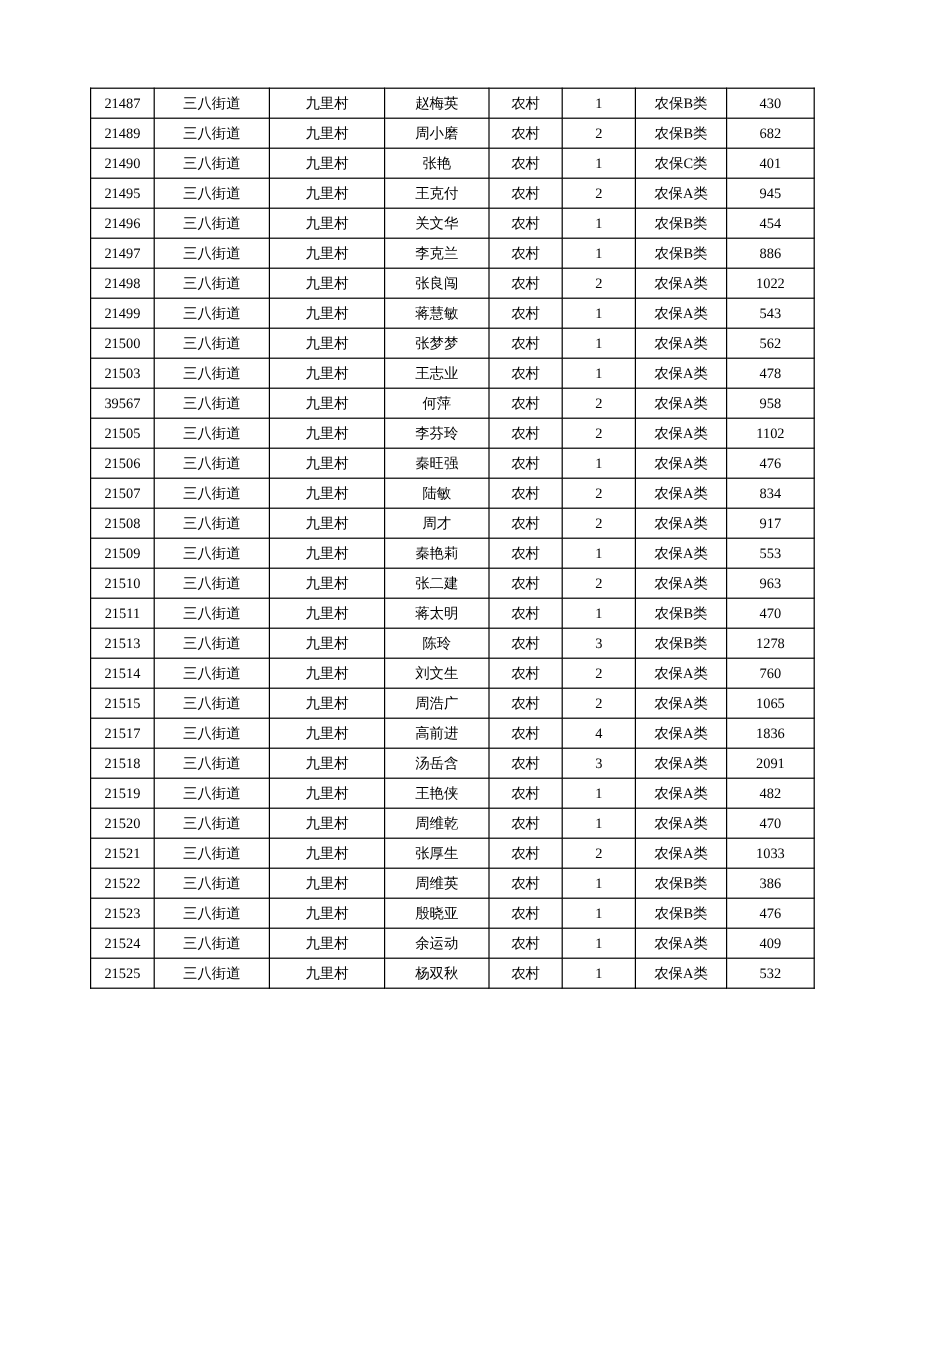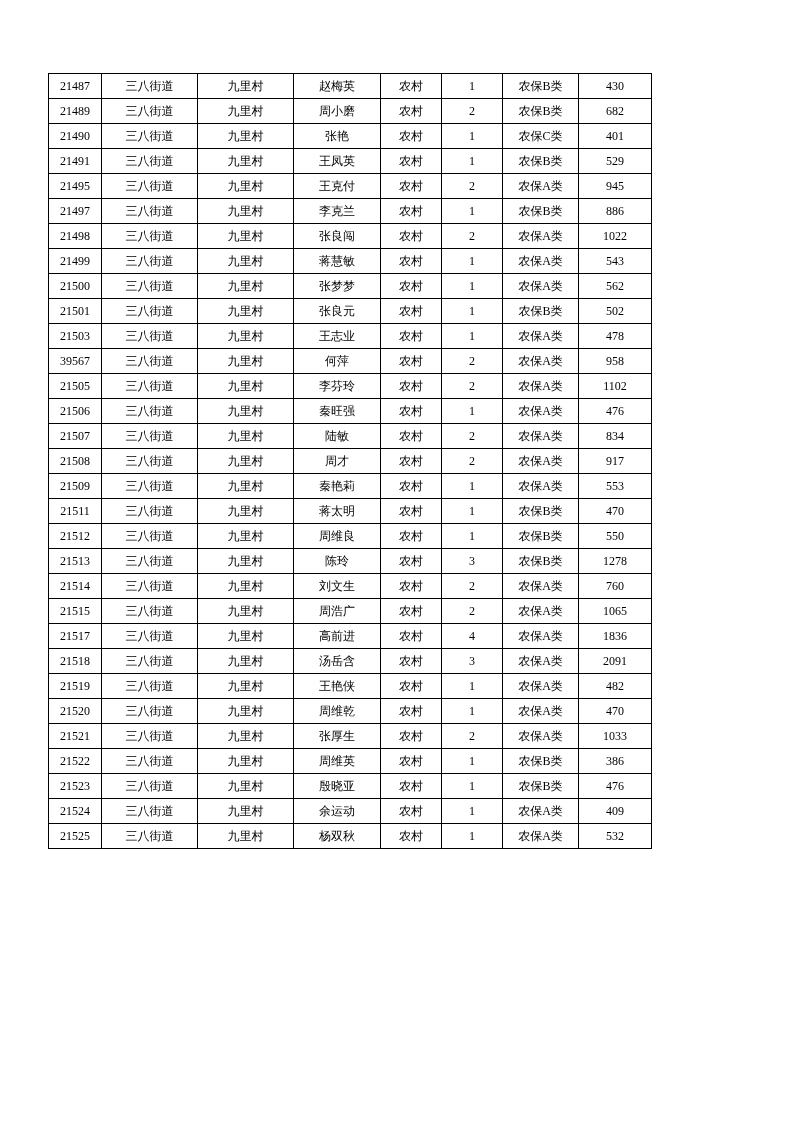--- a/index.html
+++ b/index.html
@@ -9,21 +9,21 @@
   body {
     width: 793px;
     height: 1122px;
     background: #ffffff;
     position: relative;
     font-family: "Liberation Serif", "DejaVu Serif", serif;
     color: #000;
   }
   .sheet-table {
     position: absolute;
-    left: 48px;
+    left: 75px;
     top: 73px;
     border-collapse: collapse;
     table-layout: fixed;
   }
   .sheet-table td {
     border: 1px solid #000;
     height: 24px;
     padding: 0 2px;
     text-align: center;
     vertical-align: middle;
@@ -80,40 +80,40 @@
         <td>21490</td>
         <td>三八街道</td>
         <td>九里村</td>
         <td>张艳</td>
         <td>农村</td>
         <td>1</td>
         <td>农保C类</td>
         <td>401</td>
       </tr>
       <tr>
-        <td>21491</td>
-        <td>三八街道</td>
-        <td>九里村</td>
-        <td>王凤英</td>
-        <td>农村</td>
-        <td>1</td>
-        <td>农保B类</td>
-        <td>529</td>
-      </tr>
-      <tr>
         <td>21495</td>
         <td>三八街道</td>
         <td>九里村</td>
         <td>王克付</td>
         <td>农村</td>
         <td>2</td>
         <td>农保A类</td>
         <td>945</td>
       </tr>
       <tr>
+        <td>21496</td>
+        <td>三八街道</td>
+        <td>九里村</td>
+        <td>关文华</td>
+        <td>农村</td>
+        <td>1</td>
+        <td>农保B类</td>
+        <td>454</td>
+      </tr>
+      <tr>
         <td>21497</td>
         <td>三八街道</td>
         <td>九里村</td>
         <td>李克兰</td>
         <td>农村</td>
         <td>1</td>
         <td>农保B类</td>
         <td>886</td>
       </tr>
       <tr>
@@ -140,30 +140,20 @@
         <td>21500</td>
         <td>三八街道</td>
         <td>九里村</td>
         <td>张梦梦</td>
         <td>农村</td>
         <td>1</td>
         <td>农保A类</td>
         <td>562</td>
       </tr>
       <tr>
-        <td>21501</td>
-        <td>三八街道</td>
-        <td>九里村</td>
-        <td>张良元</td>
-        <td>农村</td>
-        <td>1</td>
-        <td>农保B类</td>
-        <td>502</td>
-      </tr>
-      <tr>
         <td>21503</td>
         <td>三八街道</td>
         <td>九里村</td>
         <td>王志业</td>
         <td>农村</td>
         <td>1</td>
         <td>农保A类</td>
         <td>478</td>
       </tr>
       <tr>
@@ -220,38 +210,38 @@
         <td>21509</td>
         <td>三八街道</td>
         <td>九里村</td>
         <td>秦艳莉</td>
         <td>农村</td>
         <td>1</td>
         <td>农保A类</td>
         <td>553</td>
       </tr>
       <tr>
+        <td>21510</td>
+        <td>三八街道</td>
+        <td>九里村</td>
+        <td>张二建</td>
+        <td>农村</td>
+        <td>2</td>
+        <td>农保A类</td>
+        <td>963</td>
+      </tr>
+      <tr>
         <td>21511</td>
         <td>三八街道</td>
         <td>九里村</td>
         <td>蒋太明</td>
         <td>农村</td>
         <td>1</td>
         <td>农保B类</td>
         <td>470</td>
-      </tr>
-      <tr>
-        <td>21512</td>
-        <td>三八街道</td>
-        <td>九里村</td>
-        <td>周维良</td>
-        <td>农村</td>
-        <td>1</td>
-        <td>农保B类</td>
-        <td>550</td>
       </tr>
       <tr>
         <td>21513</td>
         <td>三八街道</td>
         <td>九里村</td>
         <td>陈玲</td>
         <td>农村</td>
         <td>3</td>
         <td>农保B类</td>
         <td>1278</td>

